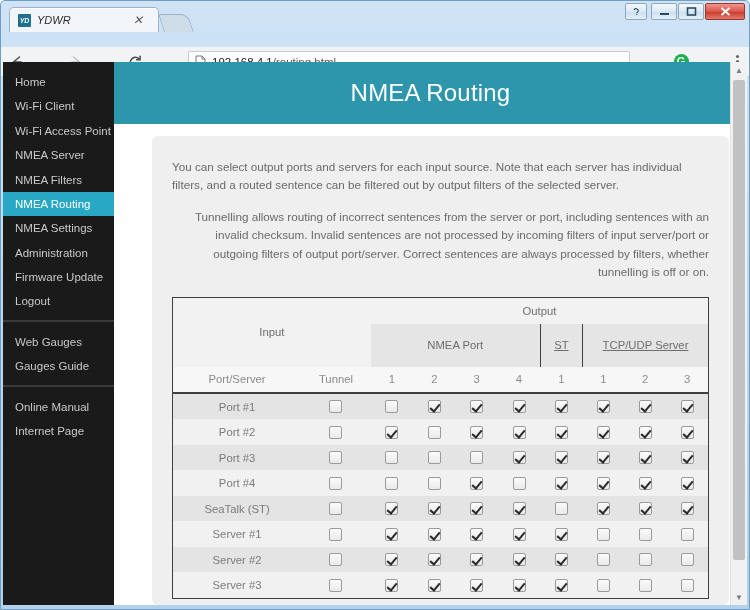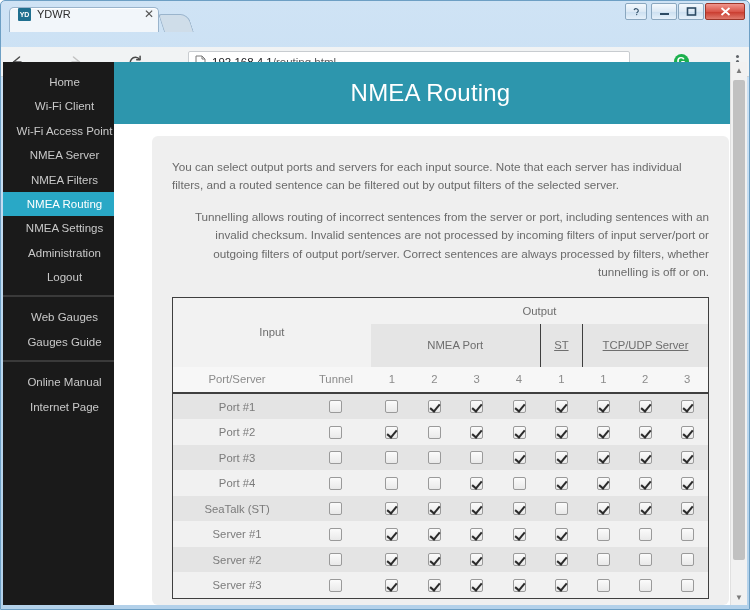--- a/index.html
+++ b/index.html
@@ -51,24 +51,25 @@
     display: flex; align-items: flex-end;
   }
   .tab {
     position: relative;
     height: 25px;
     min-width: 150px;
     background: #f2f6fa;
     border: 1px solid #9ab4cc;
     border-bottom: none;
     border-radius: 5px 5px 0 0;
-    display: flex; align-items: flex-start;
-    padding: 0 2px 0 8px;
+    display: flex; align-items: center;
+    padding: 0 13px 0 8px;
     box-sizing: border-box;
     box-shadow: inset 0 1px 0 #ffffff;
+    font-style: italic;
   }
   .tab-favicon {
     width: 13px; height: 13px;
     background: #1f6f8f;
     border-radius: 1px;
     margin-right: 6px;
     display: flex; align-items: center; justify-content: center;
     color: #ffffff; font-size: 7px; font-weight: bold;
     line-height: 1;
     flex: none;
@@ -156,21 +157,21 @@
 
   
   .sidebar {
     width: 111px;
     flex: none;
     background: #1a1a1a;
     color: #cfcfcf;
     padding-top: 4px;
     box-sizing: border-box;
   }
-  .nav-group { padding: 4px 0 6px 0; text-align: center; }
+  .nav-group { padding: 4px 0 6px 0; }
   .nav-group + .nav-group { border-top: 2px solid #3a3a3a; padding-top: 8px; }
   .nav-item {
     font-size: 11.5px;
     color: #c9c9c9;
     padding: 5px 0 5px 12px;
     line-height: 1.25;
     white-space: nowrap;
     cursor: pointer;
   }
   .nav-item.active {
@@ -411,20 +412,21 @@
       <nav class="sidebar" id="sidebar">
           <div class="nav-group">
             <div class="nav-item">Home</div>
             <div class="nav-item">Wi-Fi Client</div>
             <div class="nav-item">Wi-Fi Access Point</div>
             <div class="nav-item">NMEA Server</div>
             <div class="nav-item">NMEA Filters</div>
             <div class="nav-item active">NMEA Routing</div>
             <div class="nav-item">NMEA Settings</div>
             <div class="nav-item">Administration</div>
+            <div class="nav-item">Firmware Update</div>
             <div class="nav-item">Logout</div>
           </div>
           <div class="nav-group">
             <div class="nav-item">Web Gauges</div>
             <div class="nav-item">Gauges Guide</div>
           </div>
           <div class="nav-group">
             <div class="nav-item">Online Manual</div>
             <div class="nav-item">Internet Page</div>
           </div>

